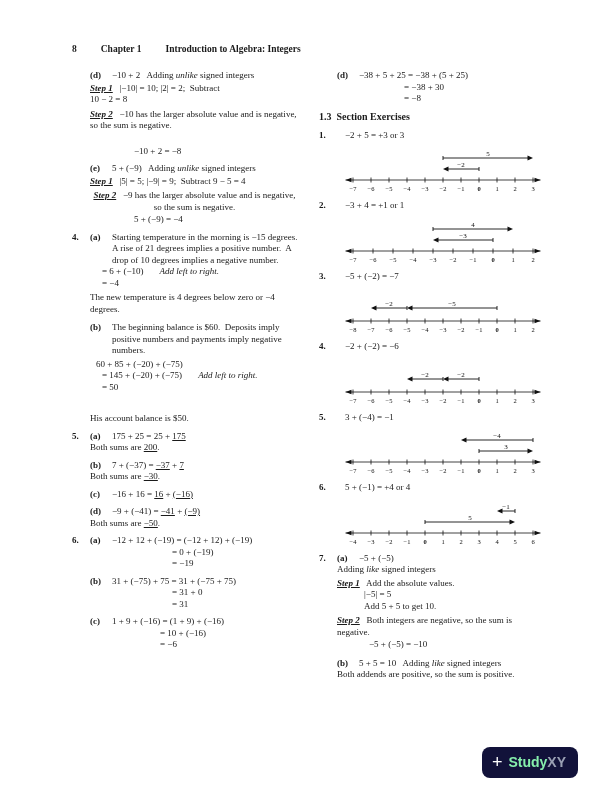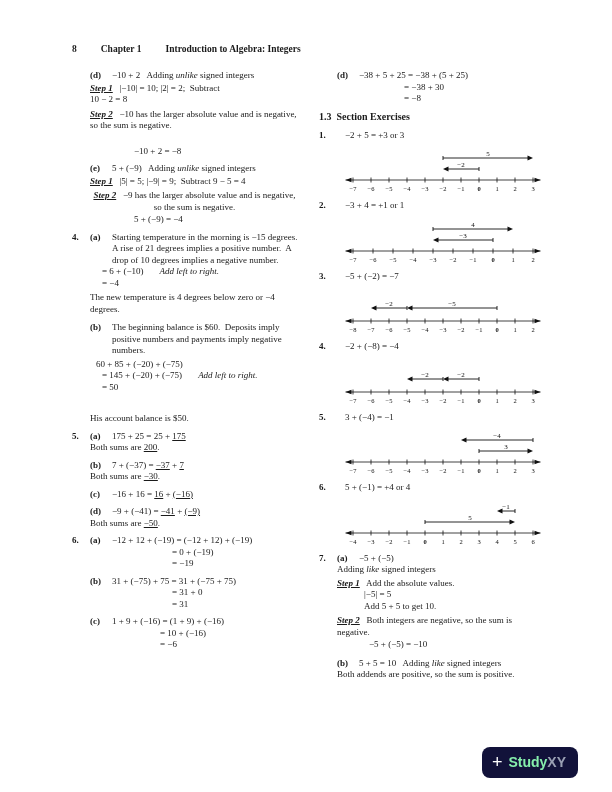--- a/index.html
+++ b/index.html
@@ -329,21 +329,21 @@
             <polygon points="28,20 33.5,17.6 33.5,22.4" fill="#111"></polygon>
             <text x="46" y="17.5" text-anchor="middle" font-size="7">−2</text>
             <line x1="154" y1="20" x2="68" y2="20" stroke="#111" stroke-width="0.9"></line>
             <line x1="154" y1="18" x2="154" y2="22" stroke="#111" stroke-width="0.9"></line>
             <polygon points="64,20 69.5,17.6 69.5,22.4" fill="#111"></polygon>
             <text x="109" y="17.5" text-anchor="middle" font-size="7">−5</text>
           </svg></div>
         <div class="block">
           <div class="line">
             <span class="num" style="flex: 0 0 26px;">4.</span>
-            <span class="content"><span>−2 + (−8) = −4</span></span>
+            <span class="content"><span>−2 + (−2) = −6</span></span>
           </div>
         </div>
         <div class="figure"><svg width="200" height="47">
             <line x1="2.5" y1="33" x2="197.5" y2="33" stroke="#111" stroke-width="0.8"></line>
             <polygon points="2.5,33 8.5,30.7 8.5,35.3" fill="#111"></polygon>
             <polygon points="197.5,33 191.5,30.7 191.5,35.3" fill="#111"></polygon>
             <line x1="10" y1="30.5" x2="10" y2="35.5" stroke="#111" stroke-width="0.8"></line>
             <text x="10" y="44" text-anchor="middle" font-size="6.5">−7</text>
             <line x1="28" y1="30.5" x2="28" y2="35.5" stroke="#111" stroke-width="0.8"></line>
             <text x="28" y="44" text-anchor="middle" font-size="6.5">−6</text>

